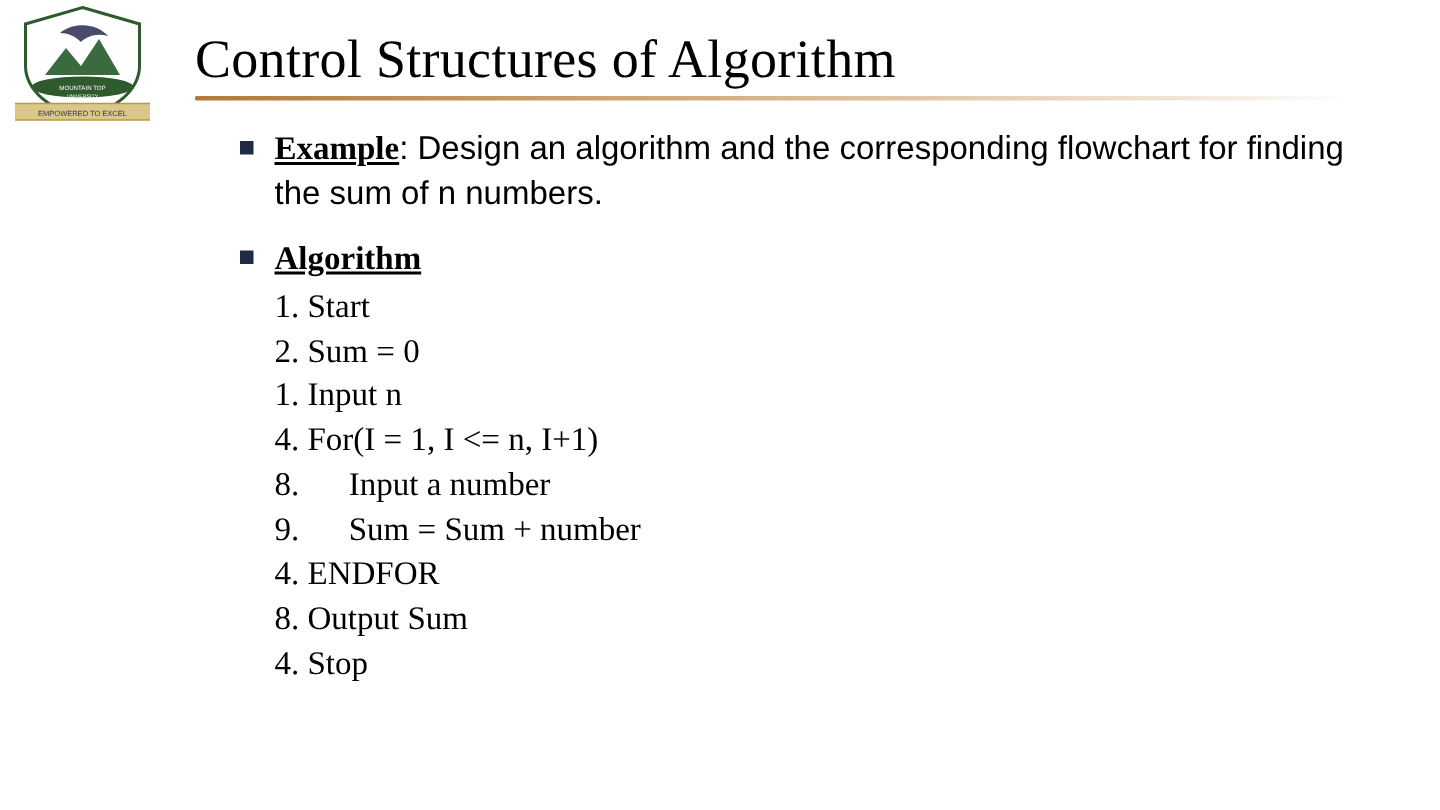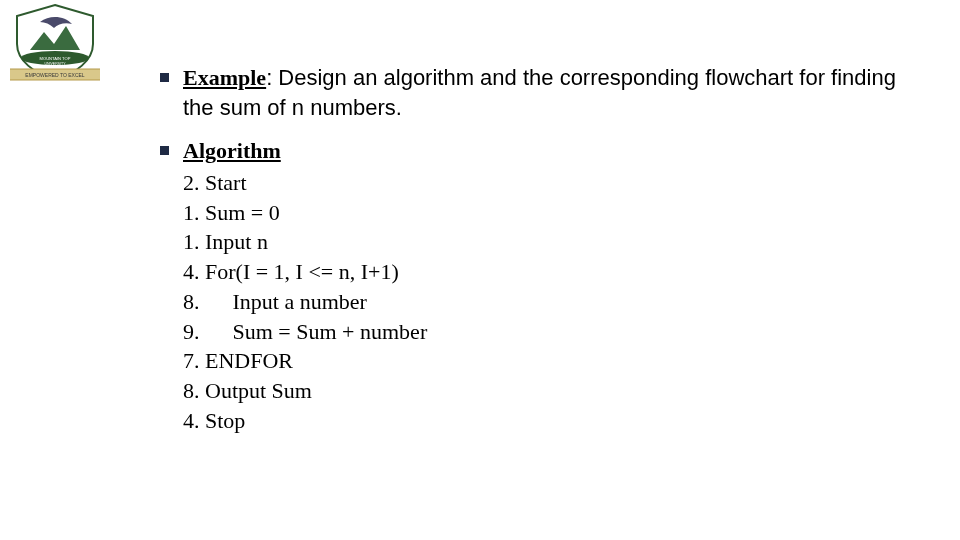--- a/index.html
+++ b/index.html
@@ -43,21 +43,21 @@
     background: linear-gradient(to right,
       #b07a3a 0%,
       #d0a878 40%,
       rgba(208,168,120,0.3) 85%,
       rgba(208,168,120,0) 100%);
     border-radius: 1px;
   }
   .body {
     position: absolute;
     left: 160px;
-    top: 63px;
+    top: 84px;
     width: 760px;
     font-size: 22px;
     line-height: 1.35;
   }
   .bullet-row {
     display: flex;
     align-items: flex-start;
     margin-bottom: 14px;
   }
   .bullet {
@@ -94,40 +94,44 @@
       <path d="M20 48 L34 30 L44 42 L56 24 L70 48 Z" fill="#3a6b3f"></path>
       <path d="M30 20 C40 12 55 14 62 22 C55 20 48 22 44 26 C40 22 35 20 30 20 Z" fill="#4a4a6a"></path>
       <ellipse cx="45" cy="56" rx="34" ry="7" fill="#2e5a2e"></ellipse>
       <text x="45" y="58" text-anchor="middle" font-size="4.1" fill="#ffffff" font-family="Arial">MOUNTAIN TOP</text>
       <text x="45" y="63" text-anchor="middle" font-size="3.5" fill="#ffffff" font-family="Arial">UNIVERSITY</text>
       <rect x="-4" y="67" width="98" height="11" rx="3" fill="#d9c88a" stroke="#b59a4a"></rect>
       <text x="45" y="75" text-anchor="middle" font-size="5" fill="#3a3a3a" font-family="Arial">EMPOWERED TO EXCEL</text>
     </svg>
   </div>
 
+  <div class="title-wrap">
+    <div class="title">Control Structures of Algorithm</div>
+    <div class="title-rule"></div>
+  </div>
 
   <div class="body">
 
     <div class="bullet-row">
       <div class="bullet"></div>
       <div>
         <span class="example-label">Example</span><span class="arial">: Design an algorithm and the corresponding flowchart for finding the sum of n numbers.</span>
       </div>
     </div>
 
     <div class="bullet-row" style="margin-bottom:2px;text-decoration:underline;">
       <div class="bullet"></div>
       <div class="algo-heading">Algorithm</div>
     </div>
 
-    <div class="steps"><span>2. Start</span>
-<span>1. Sum = 0</span>
+    <div class="steps"><span>1. Start</span>
+<span>2. Sum = 0</span>
 <span>1. Input n</span>
 <span>4. For(I = 1, I &lt;= n, I+1)</span>
 <span>8.      Input a number</span>
 <span>9.      Sum = Sum + number</span>
-<span>7. ENDFOR</span>
+<span>4. ENDFOR</span>
 <span>8. Output Sum</span>
 <span>4. Stop</span></div>
 
   </div>
 
 </div>
 
 </body></html>

